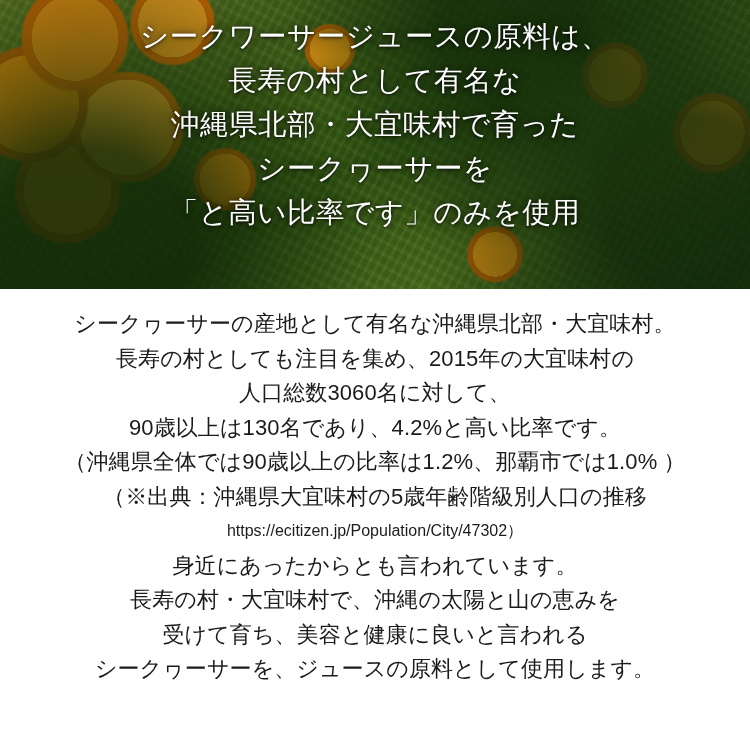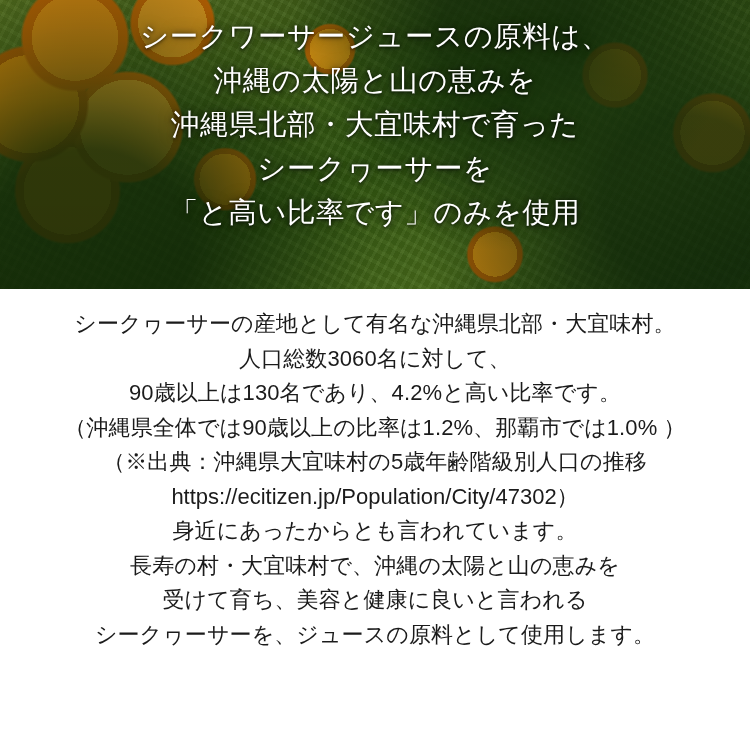--- a/index.html
+++ b/index.html
@@ -102,45 +102,46 @@
     font-size: 22px;
     line-height: 34.5px;
     letter-spacing: 0.1px;
     padding: 0 18px;
   }
   .body-copy .ln {
     display: block;
     white-space: nowrap;
   }
   .body-copy .ln.url {
-    font-size: 22px;
+    font-size: 16px;
     letter-spacing: 0;
   }
 </style>
 </head>
 <body>
 
 <div class="page">
 
   <div class="hero">
     <div class="hero-photo"></div>
     <div class="hero-shade"></div>
 
     <div class="hero-caption">
       <span class="ln">シークワーサージュースの原料は、</span>
-      <span class="ln">沖縄の太陽と山の恵みを</span>
+      <span class="ln">長寿の村として有名な</span>
       <span class="ln">沖縄県北部・大宜味村で育った</span>
       <span class="ln">シークヮーサーを</span>
       <span class="ln">「と高い比率です」のみを使用</span>
     </div>
   </div>
 
   <div class="body-panel">
     <div class="body-copy">
       <span class="ln">シークヮーサーの産地として有名な沖縄県北部・大宜味村。</span>
+      <span class="ln">長寿の村としても注目を集め、2015年の大宜味村の</span>
       <span class="ln">人口総数3060名に対して、</span>
       <span class="ln">90歳以上は130名であり、4.2%と高い比率です。</span>
       <span class="ln">（沖縄県全体では90歳以上の比率は1.2%、那覇市では1.0% ）</span>
       <span class="ln">（※出典：沖縄県大宜味村の5歳年齢階級別人口の推移</span>
       <span class="ln url">https://ecitizen.jp/Population/City/47302）</span>
       <span class="ln">身近にあったからとも言われています。</span>
       <span class="ln">長寿の村・大宜味村で、沖縄の太陽と山の恵みを</span>
       <span class="ln">受けて育ち、美容と健康に良いと言われる</span>
       <span class="ln">シークヮーサーを、ジュースの原料として使用します。</span>
     </div>

